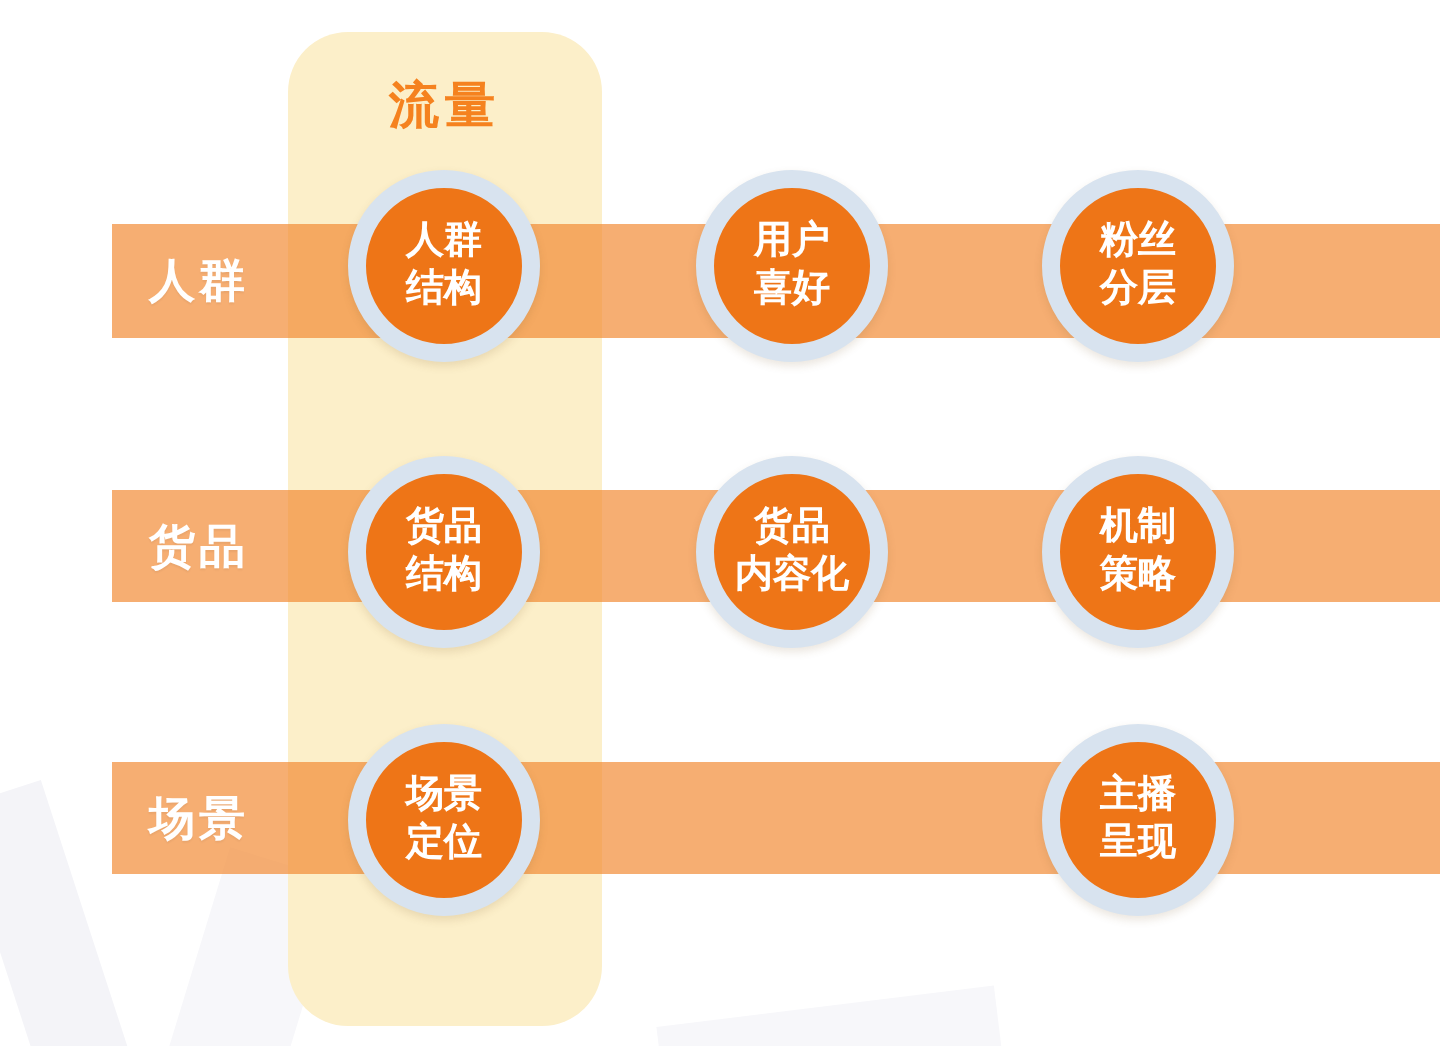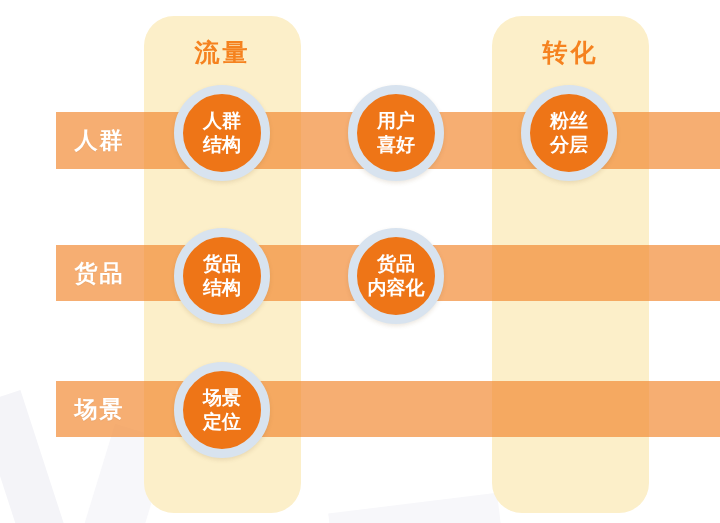--- a/index.html
+++ b/index.html
@@ -66,23 +66,20 @@
 
 <div class="stage">
 
   <div class="wedge w1"></div>
   <div class="wedge w2"></div>
   <div class="wedge w3"></div>
 
   <div class="column col-0">
     <div class="col-header">流量</div>
   </div>
-  <div class="column col-2">
-    <div class="col-header">转化</div>
-  </div>
 
   <div class="band band-0"></div>
   <div class="band band-1"></div>
   <div class="band band-2"></div>
 
   <div class="row-label label-0">人群</div>
   <div class="row-label label-1">货品</div>
   <div class="row-label label-2">场景</div>
 
   <div class="circle c-row0 c-col0">
@@ -99,19 +96,27 @@
   </div>
 
   <div class="circle c-row1 c-col0">
     <span class="circle-text">货品
 结构</span>
   </div>
   <div class="circle c-row1 c-col1">
     <span class="circle-text">货品
 内容化</span>
   </div>
+  <div class="circle c-row1 c-col2">
+    <span class="circle-text">机制
+策略</span>
+  </div>
 
   <div class="circle c-row2 c-col0">
     <span class="circle-text">场景
 定位</span>
   </div>
+  <div class="circle c-row2 c-col2">
+    <span class="circle-text">主播
+呈现</span>
+  </div>
 
 </div>
 
 </body></html>

